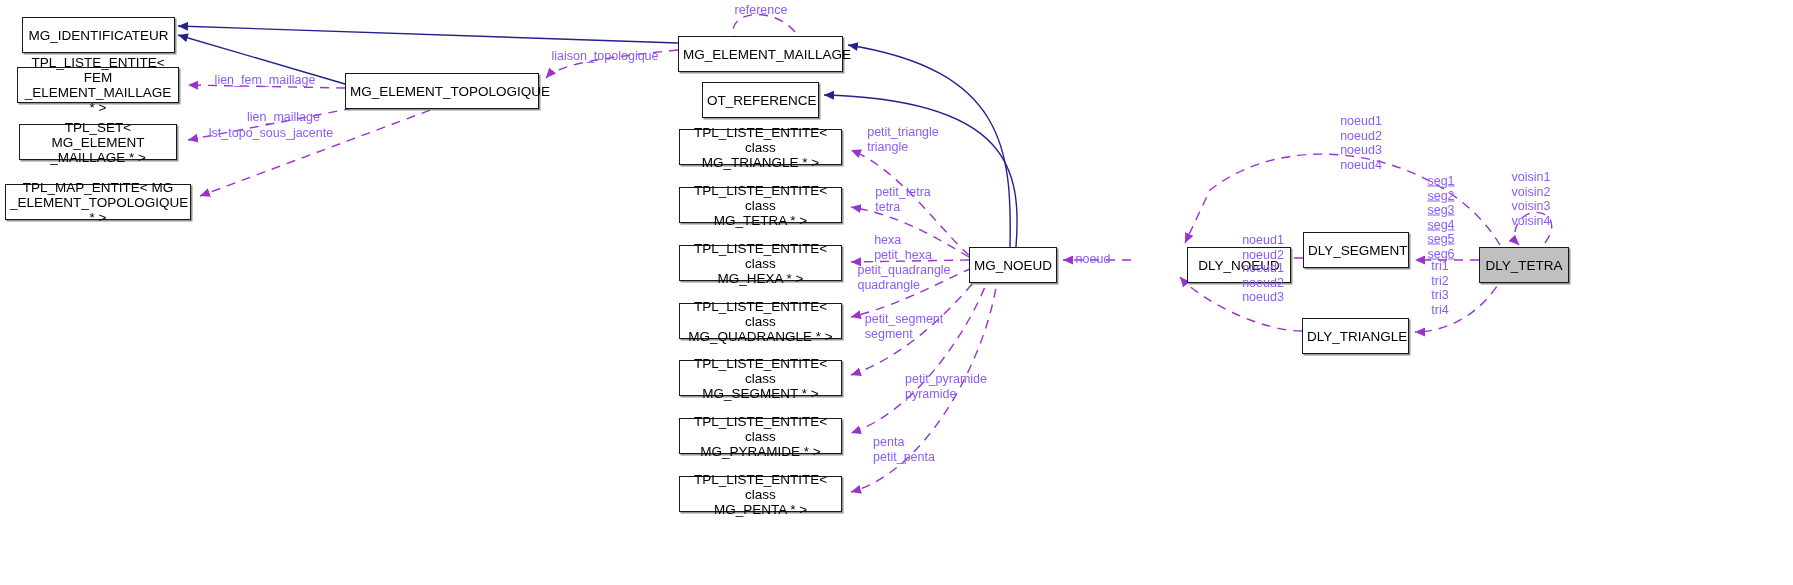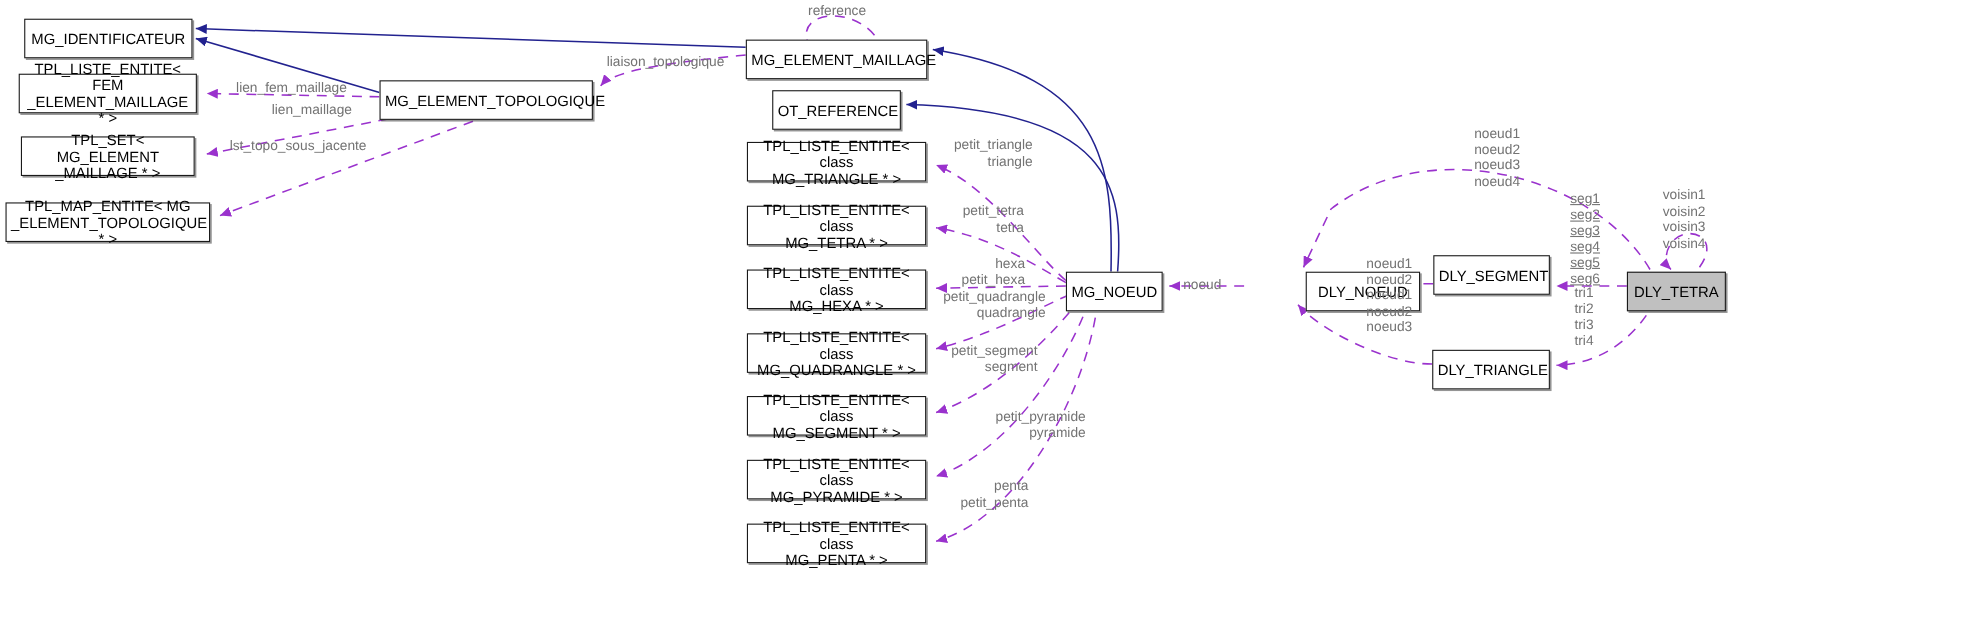--- a/index.html
+++ b/index.html
@@ -41,23 +41,23 @@
     box-shadow: 1.5px 1.5px 0 0 rgba(60,60,60,0.55);
   }
   .node.highlight {
     background: #c0c0c0;
   }
   .node .nlabel { display: block; width: 100%; }
   .edgelabel {
     position: absolute;
     font-size: 12.5px;
     line-height: 14.5px;
-    color: #737373;
+    color: #8b5cf6;
     white-space: pre-line;
-    text-align: right;
+    text-align: left;
     transform: translate(-50%, -50%);
   }
 </style>
 </head>
 <body>
 
 <div id="canvas">
 
   <svg class="edges" viewBox="0 0 1793 585" xmlns="http://www.w3.org/2000/svg">
     <defs>
@@ -133,21 +133,21 @@
       <div class="node" style="left: 1187px; top: 247px; width: 104px; height: 26px;"><span class="nlabel">DLY_NOEUD</span></div>
       <div class="node" style="left: 1303px; top: 232px; width: 106px; height: 26px;"><span class="nlabel">DLY_SEGMENT</span></div>
       <div class="node highlight" style="left: 1479px; top: 247px; width: 90px; height: 26px;"><span class="nlabel">DLY_TETRA</span></div>
       <div class="node" style="left: 1302px; top: 318px; width: 107px; height: 26px;"><span class="nlabel">DLY_TRIANGLE</span></div>
     </div>
 
   <div id="labels-layer">
       <div class="edgelabel" style="left: 761px; top: 10px;">reference</div>
       <div class="edgelabel" style="left: 605px; top: 56px;">liaison_topologique</div>
       <div class="edgelabel" style="left: 265px; top: 80px;">lien_fem_maillage</div>
-      <div class="edgelabel" style="left: 264px; top: 100px; padding-left: 39px;">lien_maillage</div>
+      <div class="edgelabel" style="left: 264px; top: 117px; padding-left: 39px;">lien_maillage</div>
       <div class="edgelabel" style="left: 271px; top: 133px;">lst_topo_sous_jacente</div>
       <div class="edgelabel" style="left: 903px; top: 139px;">petit_triangle
 triangle</div>
       <div class="edgelabel" style="left: 903px; top: 199px;">petit_tetra
 tetra</div>
       <div class="edgelabel" style="left: 903px; top: 247px;">hexa
 petit_hexa</div>
       <div class="edgelabel" style="left: 904px; top: 277px;">petit_quadrangle
 quadrangle</div>
       <div class="edgelabel" style="left: 904px; top: 326px;">petit_segment

